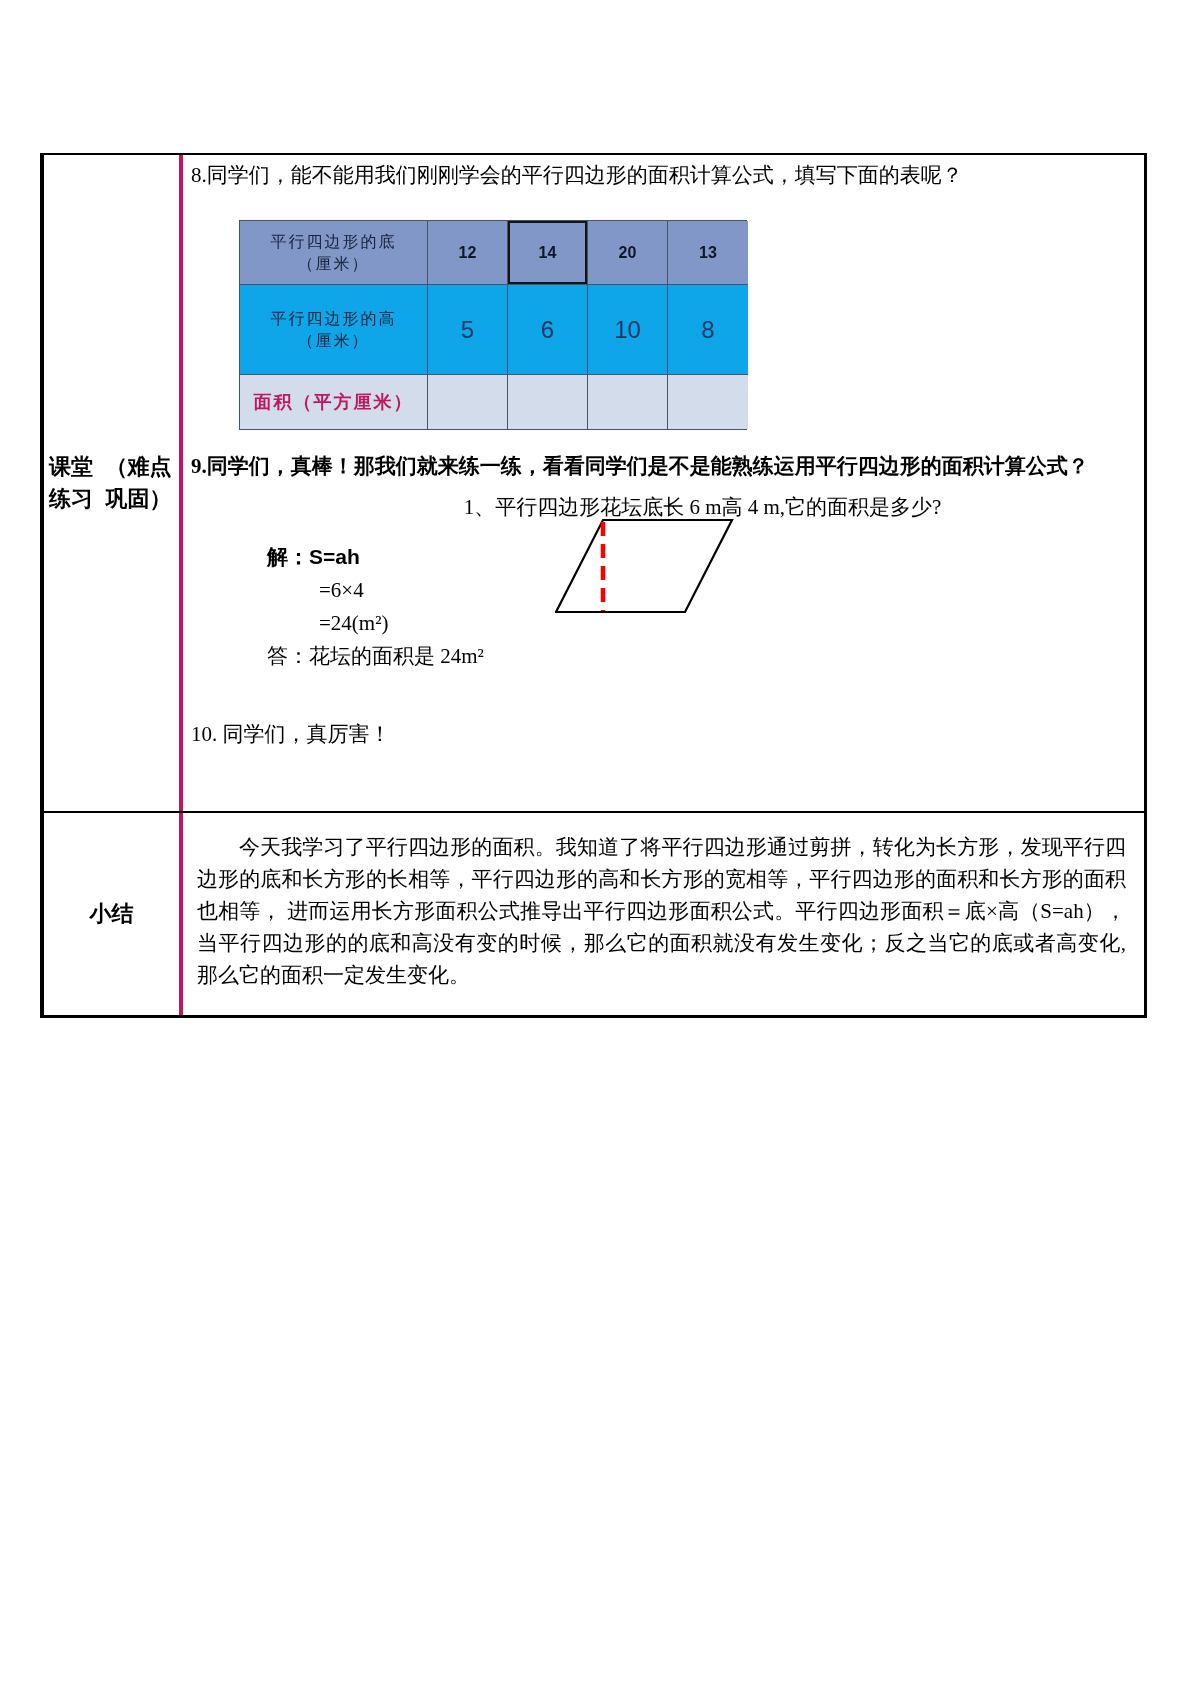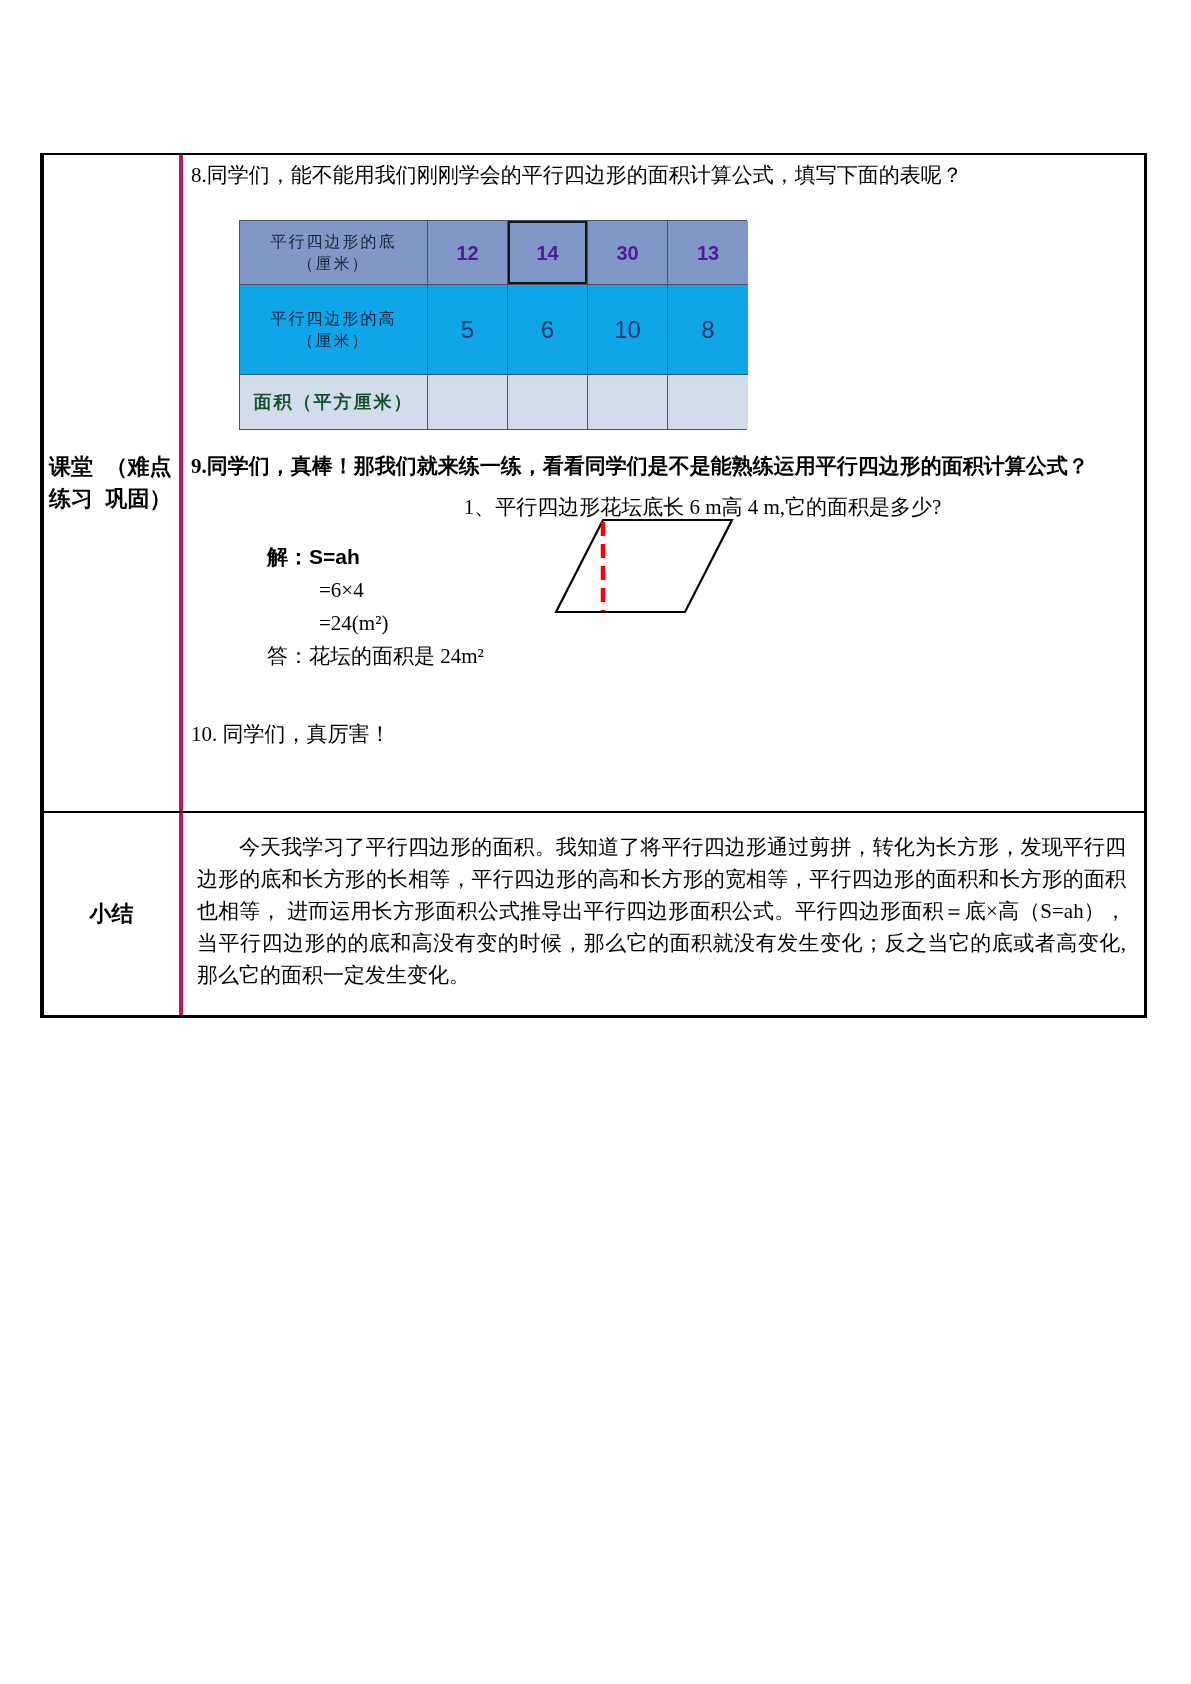--- a/index.html
+++ b/index.html
@@ -66,24 +66,24 @@
     align-items: center;
     justify-content: center;
     text-align: center;
   }
   .ptable > div:nth-child(5n) { border-right: none; }
   .ptable > div:nth-child(n+11) { border-bottom: none; }
   .ptable .hdr  { background: #8097c8; }
   .ptable .body { background: #0ea5e9; }
   .ptable .area { background: #d3dcea; }
   .rowlab { font-size: 16px; letter-spacing: 2px; color: #17233d; line-height: 22px; }
-  .num-y  { color: #4c1d95; font-weight: bold; font-size: 20px; }
+  .num-y  { color: #0f172a; font-weight: bold; font-size: 16px; }
   .num-b  { color: #1f3864; font-size: 24px; }
   .sel    { box-shadow: inset 0 0 0 2px #141414; }
-  .arealab{ color: #14532d; font-weight: bold; font-size: 18px; letter-spacing: 2px; }
+  .arealab{ color: #be185d; font-weight: bold; font-size: 18px; letter-spacing: 2px; }
   
   .q8 { margin: 0; }
   .q9 { margin: 20px 0 0 0; font-weight: bold; }
   .prob { margin: 8px 0 16px 0; padding-left: 84px; text-align: center; }
   .sol { margin: 2px 0 0 0; padding-left: 76px; }
   .sol .ln { line-height: 33px; }
   .sol .indent2 { padding-left: 52px; }
   .bold-sans { font-family: "Liberation Sans", "DejaVu Sans", sans-serif; font-weight: bold; font-size: 21px; }
   .q10 { margin: 45px 0 0 0; }
   .fig { position: absolute; left: 372px; top: 362px; }
@@ -118,21 +118,21 @@
             <span class="rowlab">平行四边形的底</span>
             <span class="rowlab">（厘米）</span>
           </div>
           <div class="hdr">
               <span class="num-y">12</span>
             </div>
           <div class="hdr sel">
               <span class="num-y">14</span>
             </div>
           <div class="hdr">
-              <span class="num-y">30</span>
+              <span class="num-y">20</span>
             </div>
           <div class="hdr">
               <span class="num-y">13</span>
             </div>
 
           <div class="body">
             <span class="rowlab">平行四边形的高</span>
             <span class="rowlab">（厘米）</span>
           </div>
           <div class="body">

